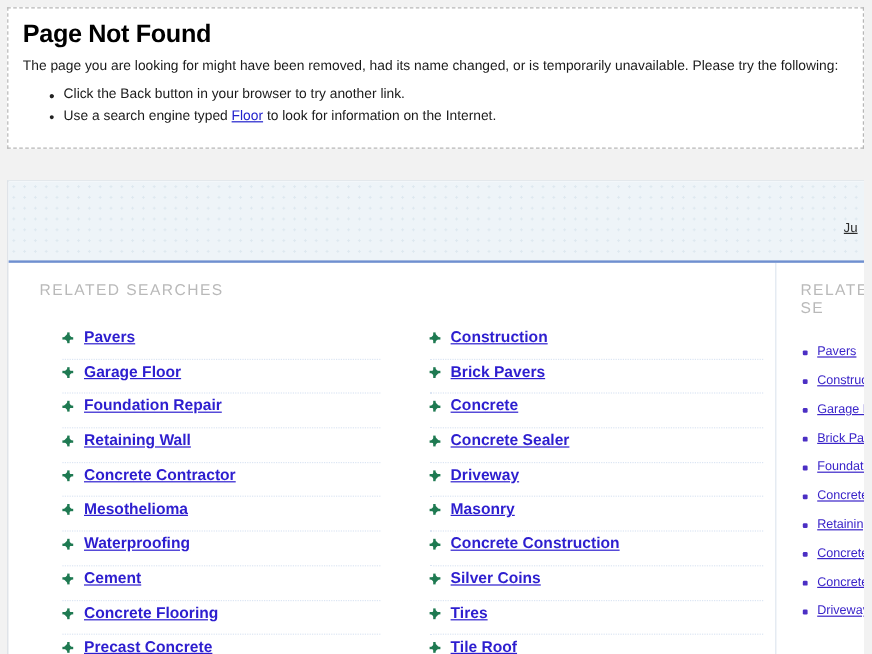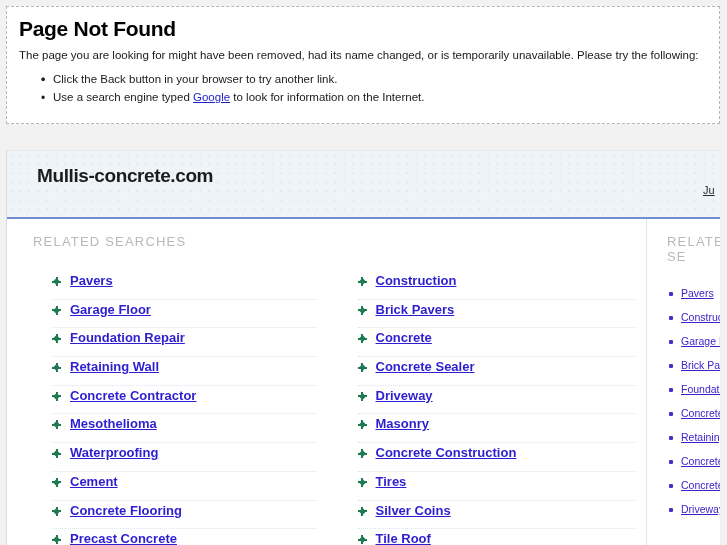--- a/index.html
+++ b/index.html
@@ -241,29 +241,28 @@
   <h1 class="error-title">Page Not Found</h1>
   <p class="error-desc">The page you are looking for might have been removed, had its name changed, or is temporarily unavailable. Please try the following:</p>
   <ul class="error-list">
     <li>
       <span class="bullet">•</span>
     </li>
     <li>
       <span class="bullet">•</span><span>Click the Back button in your browser to try another link.</span>
     </li>
     <li>
-      <span class="bullet">•</span><span>Use a search engine typed </span><a class="google-link" href="#">Google</a><span> to look for information on the Internet.</span>
+      <span class="bullet">•</span><span>Use a search engine typed </span><a class="google-link" href="#">Floor</a><span> to look for information on the Internet.</span>
     </li>
   </ul>
 </div>
 
 <div class="results-panel">
 
   <div class="site-header">
-    <div class="site-title">Mullis-concrete.com</div>
     <a class="header-corner-link" href="#">Ju</a>
   </div>
 
   <div class="content-row">
 
     <div class="main-col">
       <div class="section-label">RELATED SEARCHES</div>
       <div class="link-cols">
 
         <div class="link-col left">
@@ -369,27 +368,27 @@
           <div class="link-row">
             <span class="star-bullet">
                 <span class="star-core"></span>
               </span>
             <a class="search-link" href="#">Concrete Construction</a>
           </div>
           <div class="link-row">
             <span class="star-bullet">
                 <span class="star-core"></span>
               </span>
+            <a class="search-link" href="#">Silver Coins</a>
+          </div>
+          <div class="link-row">
+            <span class="star-bullet">
+                <span class="star-core"></span>
+              </span>
             <a class="search-link" href="#">Tires</a>
-          </div>
-          <div class="link-row">
-            <span class="star-bullet">
-                <span class="star-core"></span>
-              </span>
-            <a class="search-link" href="#">Silver Coins</a>
           </div>
           <div class="link-row">
             <span class="star-bullet">
                 <span class="star-core"></span>
               </span>
             <a class="search-link" href="#">Tile Roof</a>
           </div>
         </div>
 
       </div>

